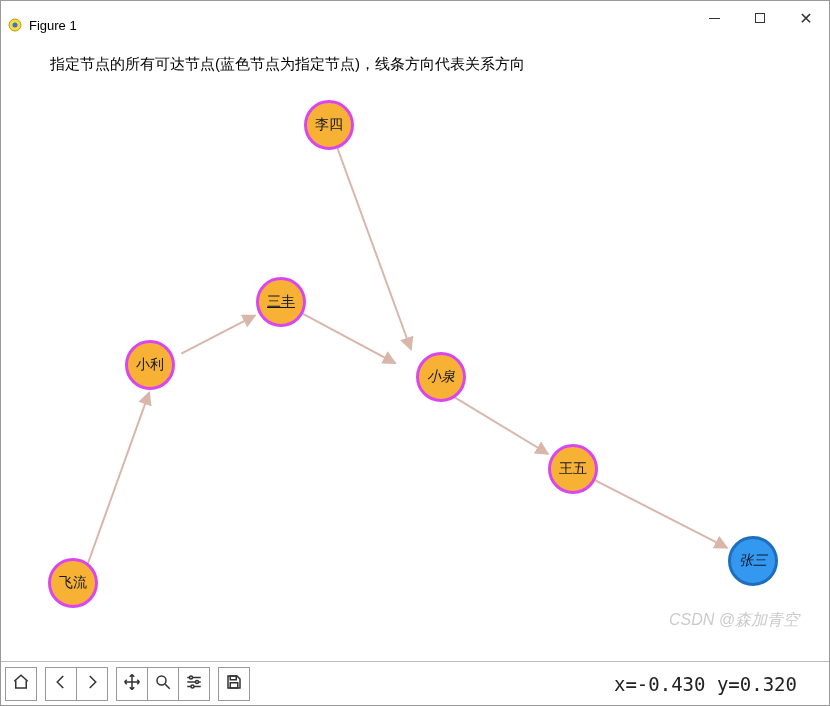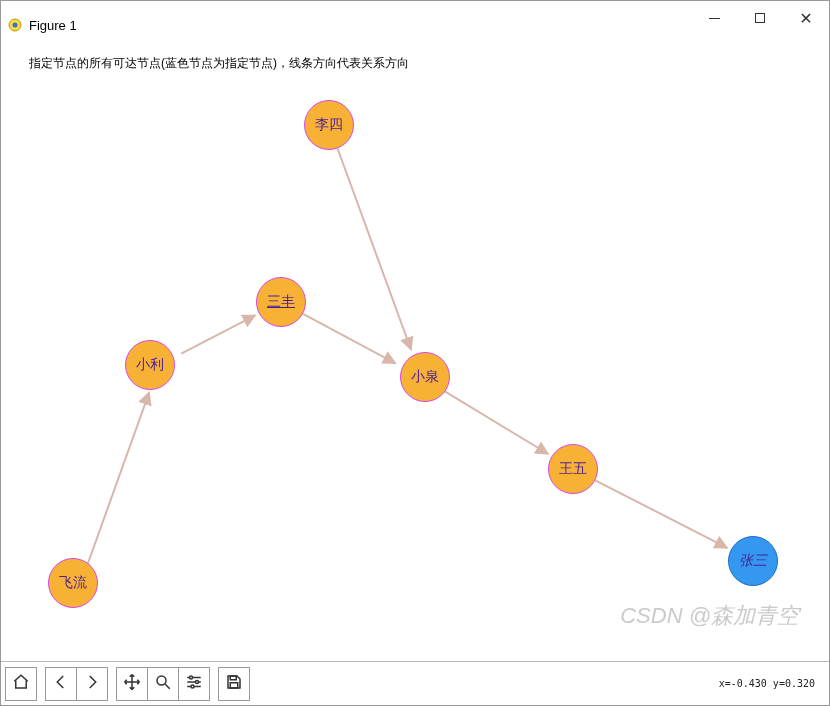--- a/index.html
+++ b/index.html
@@ -44,34 +44,34 @@
     position: absolute;
     top: 32px;
     left: 0;
     right: 0;
     bottom: 44px;
     background: #fff;
   }
   .plot-title {
     position: absolute;
     top: 22px;
-    left: 28px;
-    font-size: 12px;
+    left: 49px;
+    font-size: 15px;
     color: #000;
   }
   .node {
     position: absolute;
     width: 50px; height: 50px;
     border-radius: 50%;
     background: #f7b135;
-    border: 1px solid #d946ef;
+    border: 3px solid #d946ef;
     transform: translate(-50%, -50%);
     display:flex; align-items:center; justify-content:center;
     font-size: 14px;
-    color: #4c1d95;
+    color: #0f172a;
     z-index: 3;
   }
   .node.target { background:#3498f0; border-color:#1d6fbd; }
   svg.edges {
     position:absolute; top:0; left:0; width:100%; height:100%;
     z-index:1;
   }
   
   .toolbar {
     position: absolute;
@@ -88,31 +88,31 @@
   .tbtn {
     width: 32px; height: 34px;
     border: 1px solid #999;
     display:flex;align-items:center;justify-content:center;
     background:#fff;
     margin-left:-1px;
   }
   .tbtn:first-child{margin-left:0;}
   .coord {
     margin-left: auto;
-    margin-right: 10px;
+    margin-right: 28px;
     font-family: "DejaVu Sans Mono","Consolas",monospace;
-    font-size:10px;
+    font-size:19px;
     color:#222;
     text-align:right;
   }
   .watermark {
     position:absolute;
     right: 30px;
     bottom: 30px;
-    font-size: 22px;
+    font-size: 16px;
     color: rgba(150,150,150,0.5);
     font-style: italic;
     pointer-events:none;
     z-index:4;
   }
 </style>
 </head>
 <body>
 
 <div class="titlebar">
@@ -149,21 +149,21 @@
         <line x1="180.21312219011028" y1="320.5292893608447" x2="254.23277825947207" y2="282.30602434142014" stroke="#d9b6aa" stroke-width="2" marker-end="url(#arrow)"></line>
         <line x1="441.38750197545585" y1="356.9450669851443" x2="547.1904977084713" y2="420.9837222972326" stroke="#d9b6aa" stroke-width="2" marker-end="url(#arrow)"></line>
         <line x1="594.2608670549021" y1="447.3777764947277" x2="726.1773942163137" y2="514.8017792661159" stroke="#d9b6aa" stroke-width="2" marker-end="url(#arrow)"></line>
         <line x1="80.43325329965103" y1="548.4653396288809" x2="148.21742617240483" y2="359.3002060304982" stroke="#d9b6aa" stroke-width="2" marker-end="url(#arrow)"></line>
       </g>
   </svg>
   <div id="nodes-layer">
       <div class="node" style="left: 328px; top: 92px;">李四</div>
       <div class="node" style="left: 280px; top: 269px; text-decoration: underline;">三丰</div>
       <div class="node" style="left: 149px; top: 332px;">小利</div>
-      <div class="node" style="left: 424px; top: 344px;">小泉</div>
+      <div class="node" style="left: 440px; top: 344px; font-style: italic;">小泉</div>
       <div class="node" style="left: 572px; top: 436px;">王五</div>
       <div class="node target" style="left: 752px; top: 528px; font-style: italic;">张三</div>
       <div class="node" style="left: 72px; top: 550px;">飞流</div>
     </div>
   <div class="watermark">CSDN @森加青空</div>
 </div>
 
 <div class="toolbar">
   <div class="tgroup">
     <div class="tbtn">

